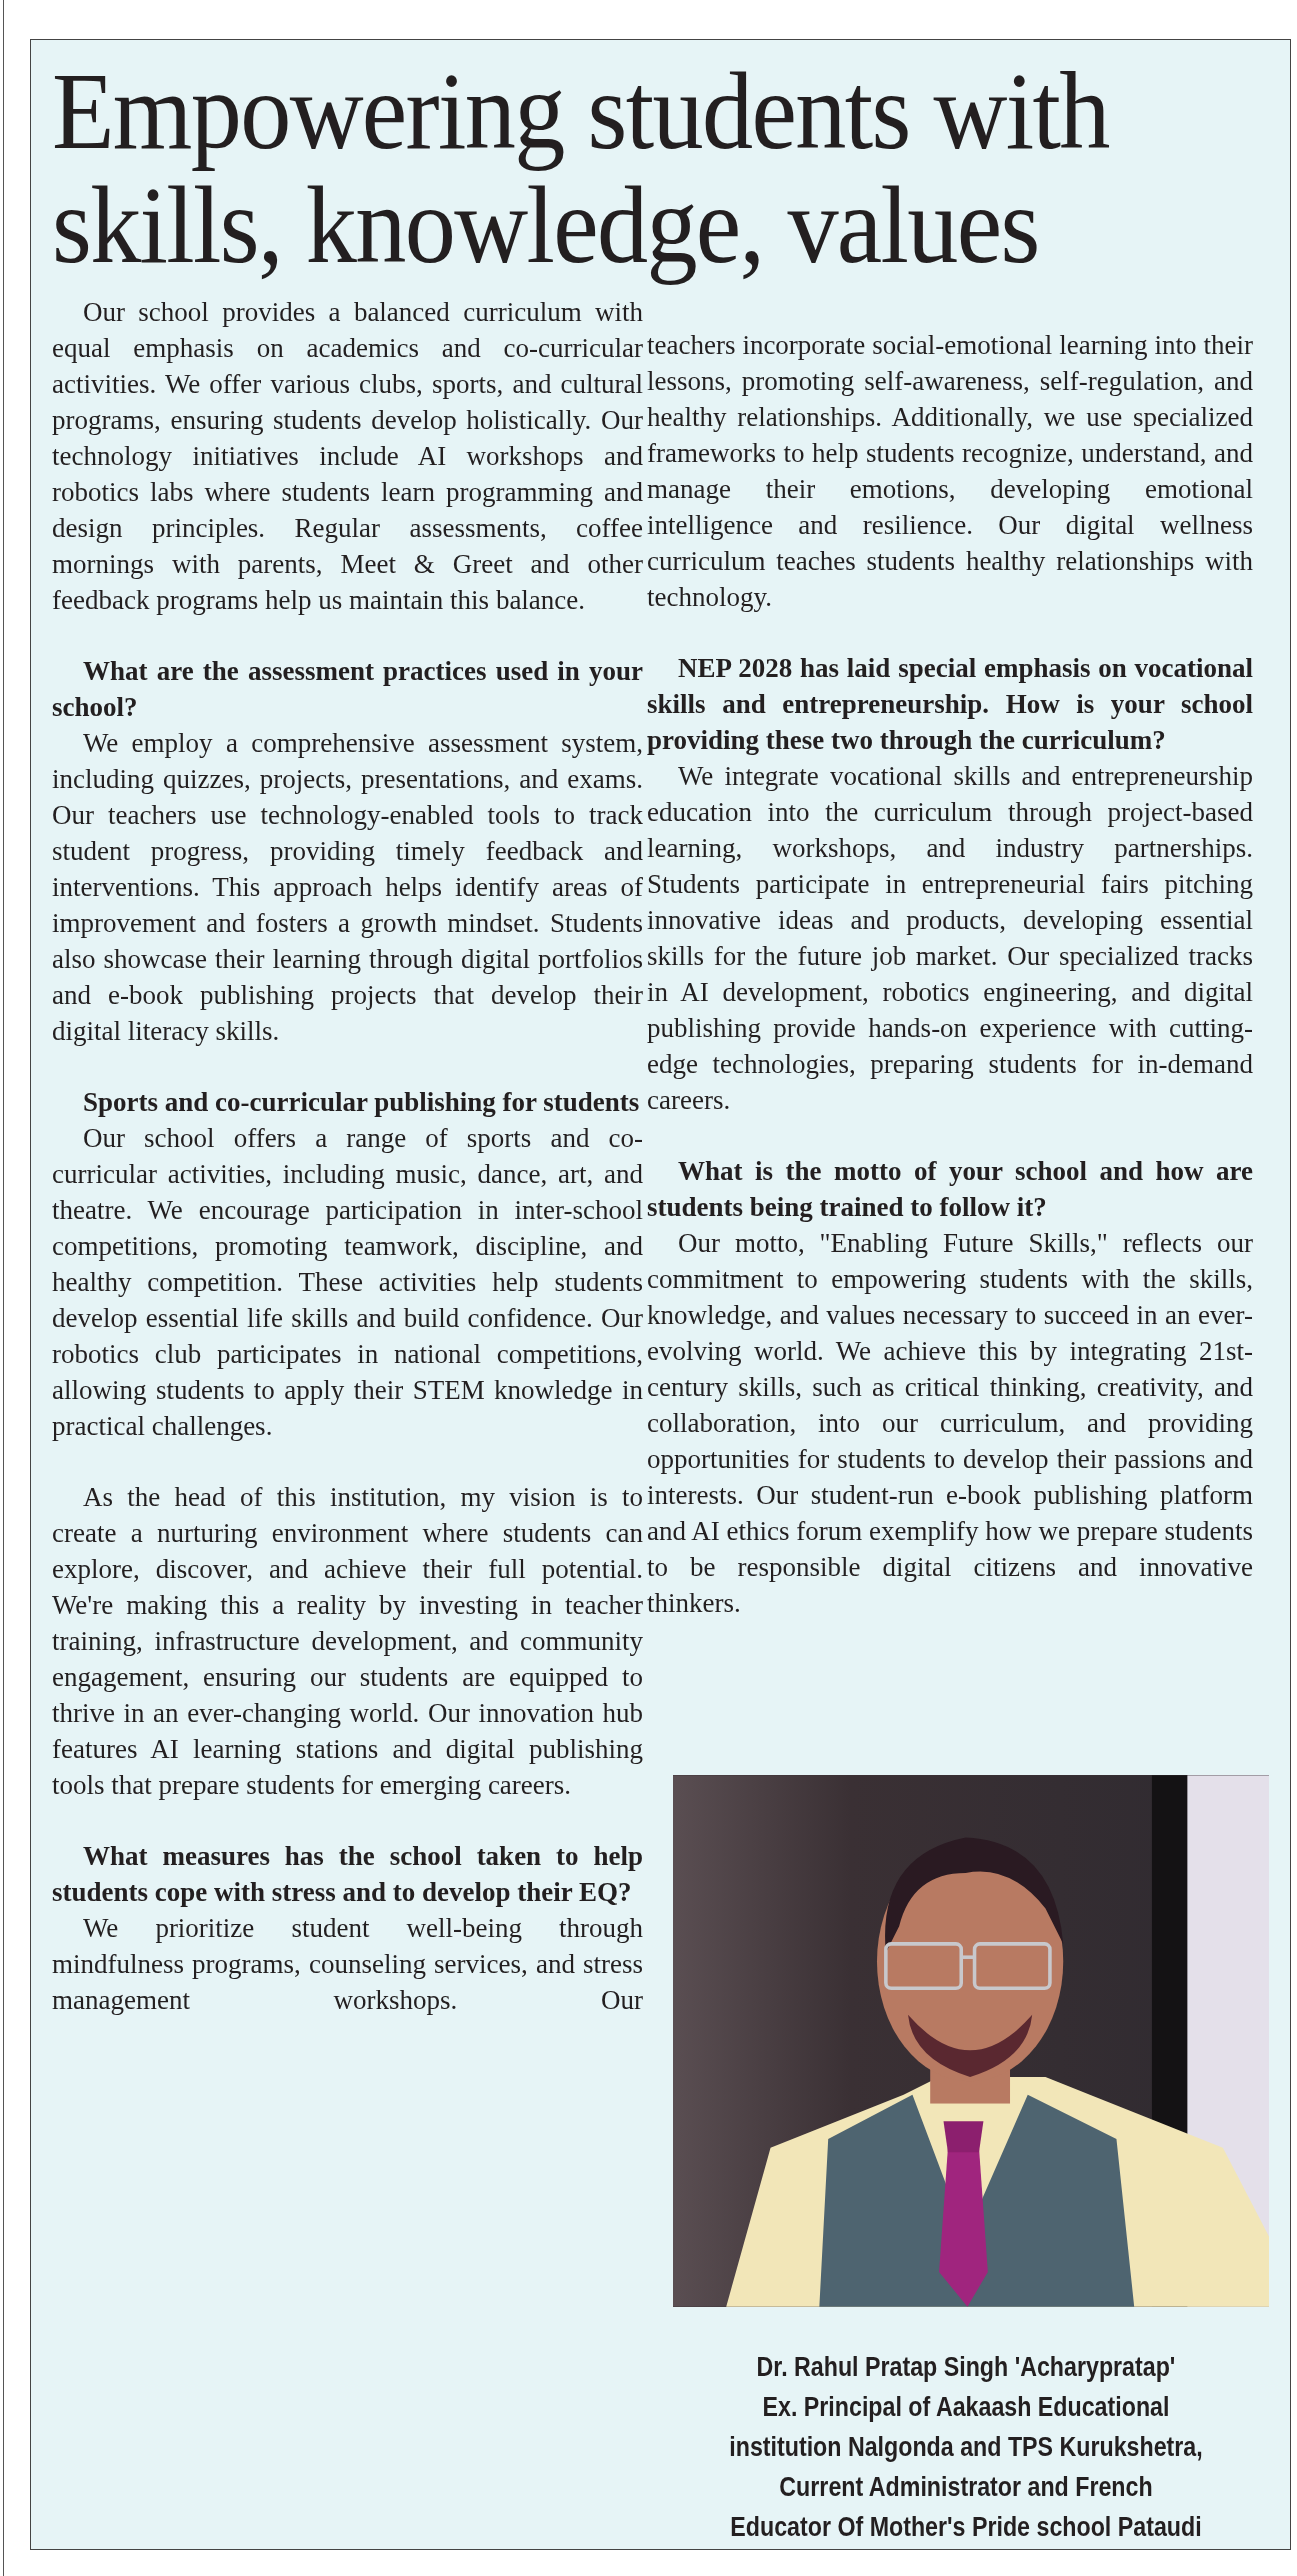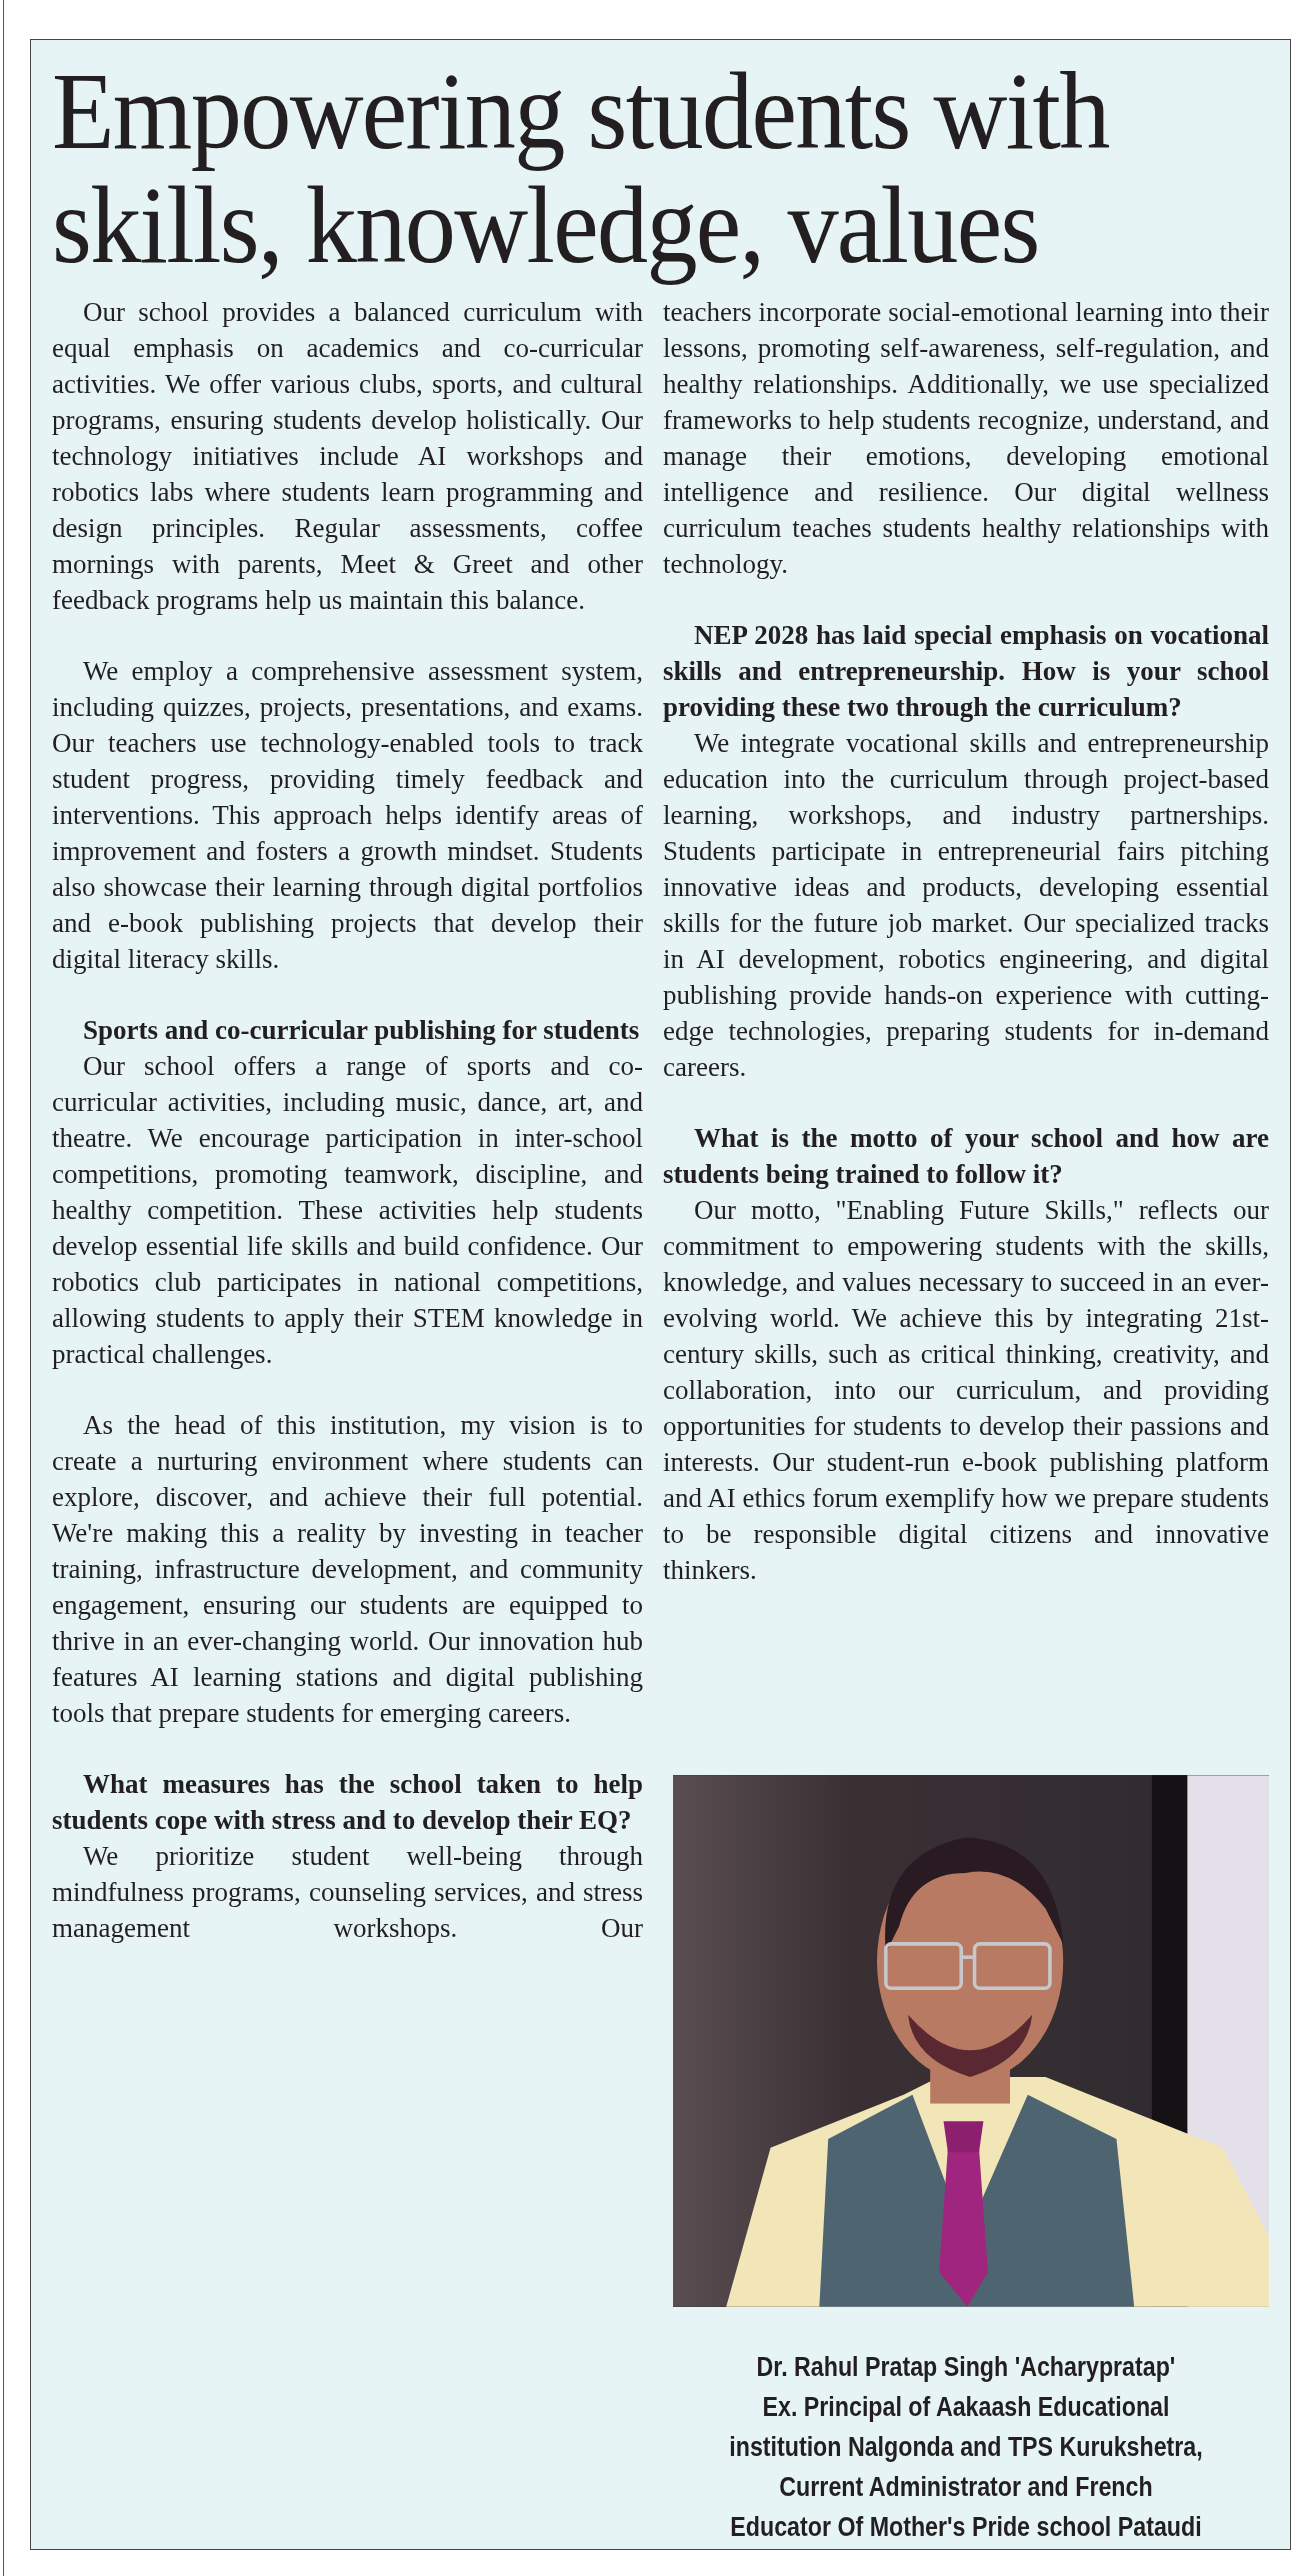--- a/index.html
+++ b/index.html
@@ -25,21 +25,21 @@
     font-size: 110px; line-height: 114px; font-weight: normal;
     letter-spacing: -1.8px; margin: 0;
     transform: scaleX(0.93); transform-origin: left top;
   }
   .col {
     position: absolute; top: 254px;
     font-size: 27px; line-height: 36px;
     text-align: justify;
   }
   .col.left { left: 21px; width: 591px; }
-  .col.right { left: 632px; width: 606px; }
+  .col.right { left: 616px; width: 606px; margin-top: 33px; }
   .col p { margin: 0; text-indent: 31px; }
   .col p.q { font-weight: bold; }
   .col p.cont { text-indent: 0; }
   .gap { height: 35px; }
   .photo {
     position: absolute; left: 642px; top: 1735px; width: 596px; height: 532px;
     overflow: hidden; background: #3a3034;
   }
   .caption {
     position: absolute; left: 632px; top: 2307px; width: 606px;
@@ -56,20 +56,21 @@
 
 <div class="frame">
   <h1 class="headline">
     <div>Empowering students with</div>
     <div>skills, knowledge, values</div>
   </h1>
 
   <div class="col left">
     <p>Our school provides a balanced curriculum with equal emphasis on academics and co-curricular activities. We offer various clubs, sports, and cultural programs, ensuring students develop holistically. Our technology initiatives include AI workshops and robotics labs where students learn programming and design principles. Regular assessments, coffee mornings with parents, Meet &amp; Greet and other feedback programs help us maintain this balance.</p>
     <div class="gap"></div>
+    <p class="q">What are the assessment practices used in your school?</p>
     <p>We employ a comprehensive assessment system, including quizzes, projects, presentations, and exams. Our teachers use technology-enabled tools to track student progress, providing timely feedback and interventions. This approach helps identify areas of improvement and fosters a growth mindset. Students also showcase their learning through digital portfolios and e-book publishing projects that develop their digital literacy skills.</p>
     <div class="gap"></div>
     <p class="q">Sports and co-curricular publishing for students</p>
     <p>Our school offers a range of sports and co-curricular activities, including music, dance, art, and theatre. We encourage participation in inter-school competitions, promoting teamwork, discipline, and healthy competition. These activities help students develop essential life skills and build confidence. Our robotics club participates in national competitions, allowing students to apply their STEM knowledge in practical challenges.</p>
     <div class="gap"></div>
     <p>As the head of this institution, my vision is to create a nurturing environment where students can explore, discover, and achieve their full potential. We're making this a reality by investing in teacher training, infrastructure development, and community engagement, ensuring our students are equipped to thrive in an ever-changing world. Our innovation hub features AI learning stations and digital publishing tools that prepare students for emerging careers.</p>
     <div class="gap"></div>
     <p class="q">What measures has the school taken to help students cope with stress and to develop their EQ?</p>
     <p style="text-align-last: justify;">We prioritize student well-being through mindfulness programs, counseling services, and stress management workshops. Our</p>
   </div>

